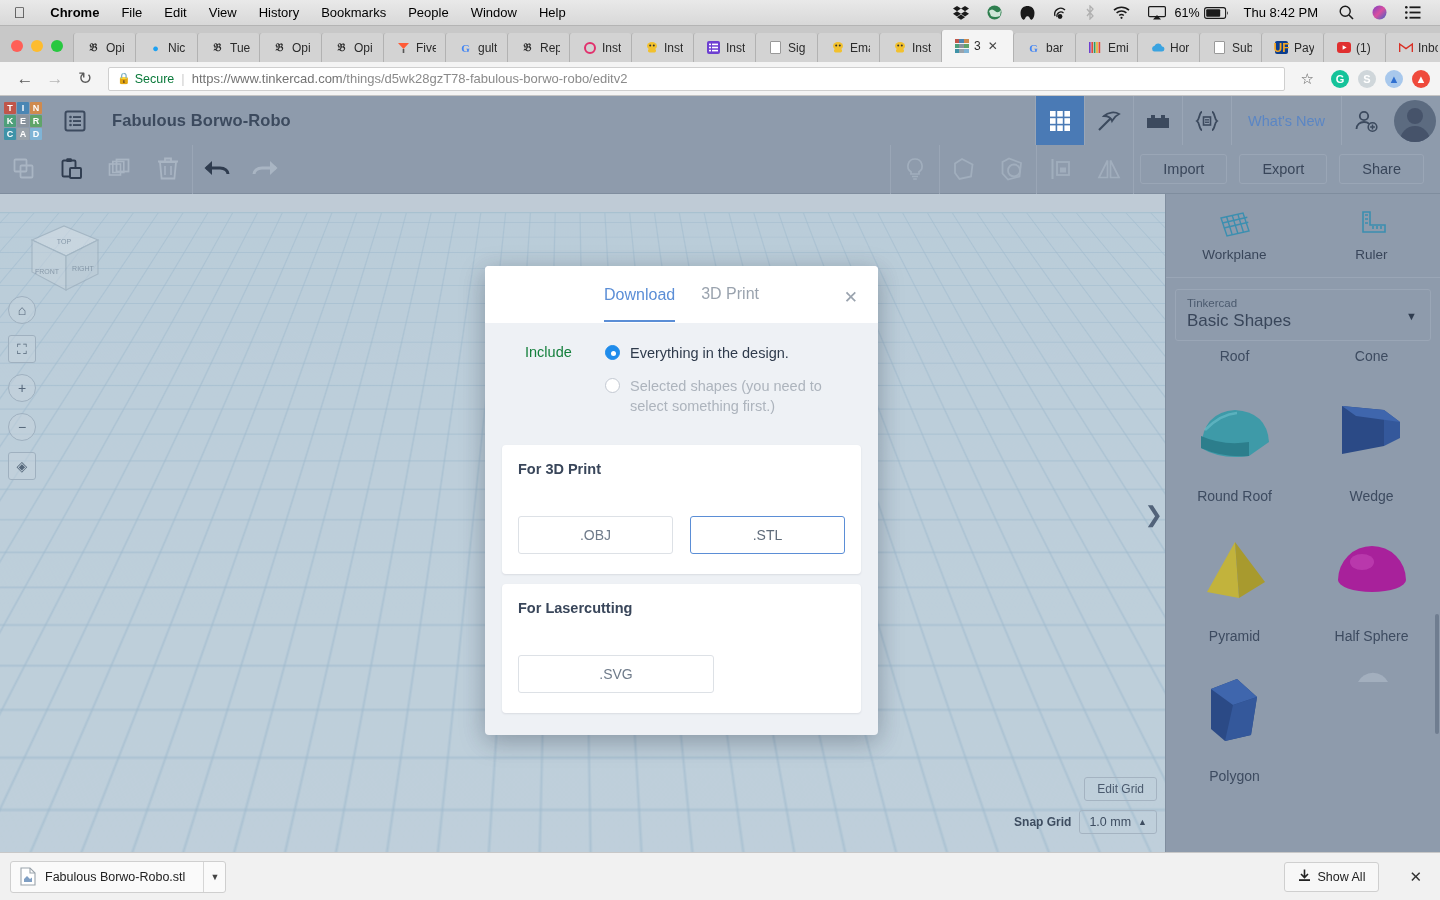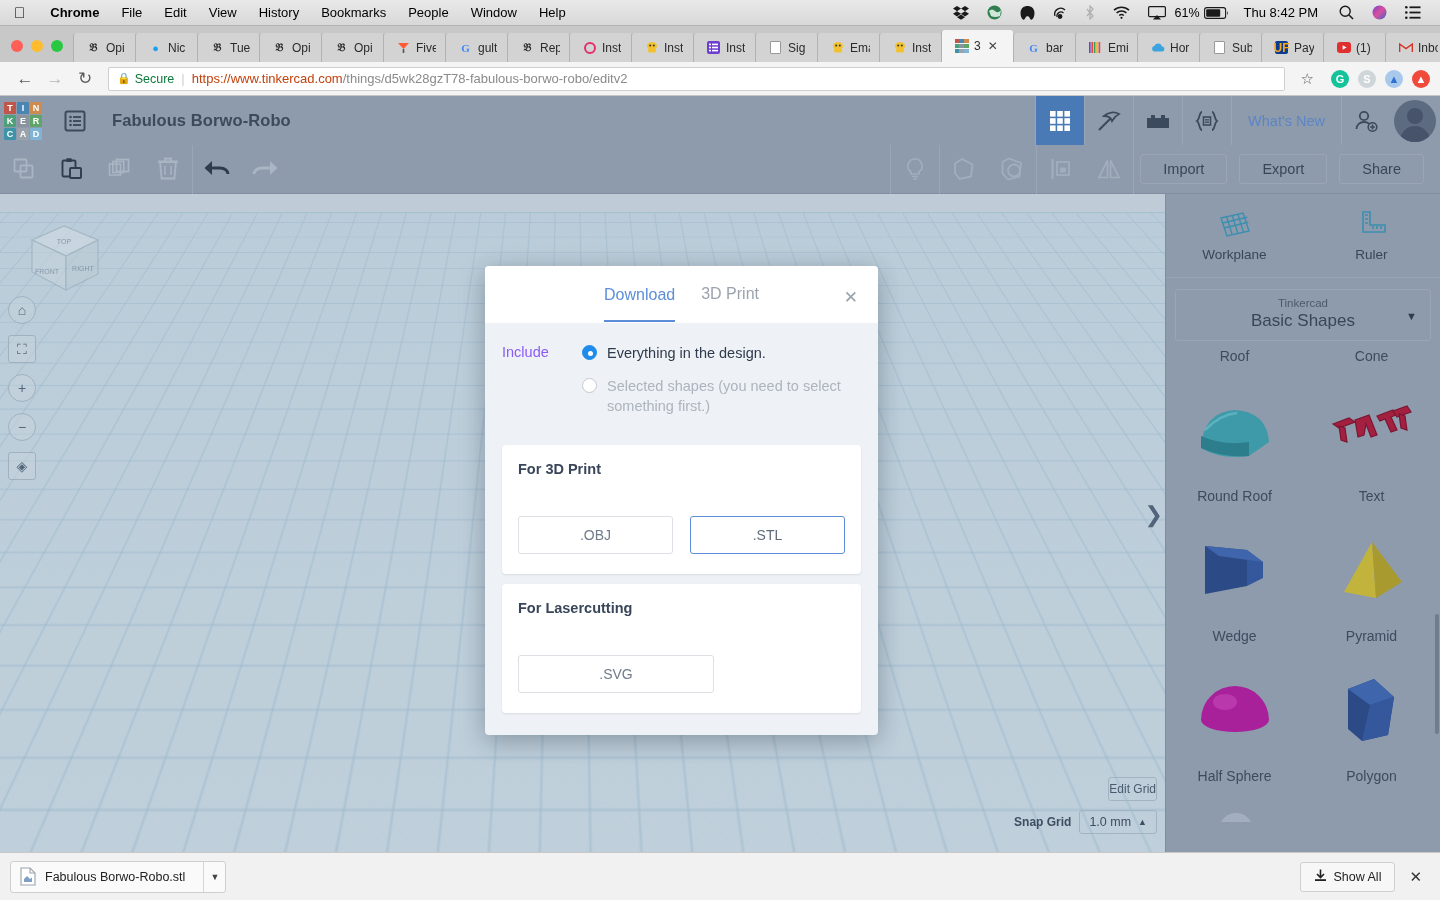--- a/index.html
+++ b/index.html
@@ -70,21 +70,21 @@
   .navbtn { width: 30px; text-align: center; font-size: 17px; color: #5a5a5a; }
   .navbtn.dim { color: #b6b6b6; }
   .omnibox {
     flex: 1; height: 24px; margin: 0 8px; background: #fff;
     border: 1px solid #cfcfcf; border-radius: 2px;
     display: flex; align-items: center; padding: 0 8px; font-size: 13px;
   }
   .lock { color: #0b7a3b; font-size: 11px; margin-right: 4px; }
   .secure { color: #0b7a3b; font-size: 12.5px; }
   .sep { color: #cfcfcf; margin: 0 7px; }
-  .url-host { color: #c2410c; }
+  .url-host { color: #737373; }
   .url-path { color: #8a8a8a; }
   .omni-right { display: flex; align-items: center; gap: 0; }
   .star { font-size: 15px; color: #5a5a5a; padding: 0 8px; }
   .extico { width: 18px; height: 18px; border-radius: 50%; margin-left: 9px; display: flex; align-items: center; justify-content: center; font-size: 11px; color: #fff; font-weight: bold; }
 
   
   .tc-header {
     position: absolute; top: 96px; left: 0; width: 1440px; height: 49px;
     background: #8e9bac; display: flex; align-items: center;
   }
@@ -131,69 +131,69 @@
   .canvas-wash { position:absolute; inset:0; background: rgba(190,203,214,.55); }
 
   .viewcube { position: absolute; left: 18px; top: 20px; width: 92px; height: 88px; }
   .nav-pills { position: absolute; left: 8px; top: 102px; width: 28px; }
   .npill { width: 28px; height: 28px; margin-bottom: 11px; border-radius: 50%; border: 1px solid #9fb0bf; color: #55677a; display: flex; align-items: center; justify-content: center; font-size: 14px; background: rgba(198,211,221,.5); }
   .npill.sq { border-radius: 3px; }
 
   .arrow-toggle { position: absolute; right: 2px; top: 308px; font-size: 22px; color: #52637a; }
 
   .grid-ctrls { position: absolute; right: 8px; bottom: 18px; text-align: right; }
-  .editgrid { display: inline-flex; align-items: center; justify-content: center; height: 24px; padding: 0 0; border: 1px solid #a4b3c1; border-radius: 3px; font-size: 12px; color: #4a5a6e; margin-bottom: 9px; }
+  .editgrid { display: inline-flex; align-items: center; justify-content: center; height: 24px; padding: 0 12px; border: 1px solid #a4b3c1; border-radius: 3px; font-size: 12px; color: #4a5a6e; margin-bottom: 9px; }
   .snaprow { display: flex; align-items: center; justify-content: space-between; gap: 8px; }
   .snaplbl { font-size: 12px; color: #3e4d60; font-weight: bold; }
   .snapsel { display: inline-flex; align-items: center; gap: 7px; height: 24px; padding: 0 9px; border: 1px solid #a4b3c1; border-radius: 3px; font-size: 12.5px; color: #3e4d60; }
 
   
   .panel { position: absolute; top: 194px; right: 0; width: 275px; height: 658px; background: #8e9bac; border-left: 1px solid #7f8d9e; }
   .panel-top { display: flex; height: 84px; border-bottom: 1px solid #9aa6b6; }
   .ptool { flex: 1; display: flex; flex-direction: column; align-items: center; justify-content: center; gap: 7px; color: #39465a; font-size: 13.5px; }
-  .selector { margin: 11px 9px 0 9px; border: 1px solid #9aa6b6; border-radius: 3px; padding: 7px 11px 9px 11px; position: relative; text-align: center; }
+  .selector { margin: 11px 9px 0 9px; border: 1px solid #9aa6b6; border-radius: 3px; padding: 7px 11px 9px 11px; position: relative; }
   .sel-sub { font-size: 11.5px; color: #4b5a6e; }
   .sel-main { font-size: 17px; color: #39465a; margin-top: 2px; }
   .sel-caret { position: absolute; right: 13px; top: 50%; transform: translateY(-40%); color: #2f3c4f; font-size: 11px; }
   .shapes { position: absolute; top: 150px; left: 0; right: 0; bottom: 0; overflow: hidden; }
   .shape-grid { display: grid; grid-template-columns: 1fr 1fr; }
   .scell { height: 140px; display: flex; flex-direction: column; align-items: center; justify-content: flex-end; position: relative; }
   .scell .art { flex: 1; display: flex; align-items: center; justify-content: center; width: 100%; }
   .scell .lbl { font-size: 14px; color: #3d4b60; padding-bottom: 10px; }
   .scell.clip-top { height: 30px; justify-content: flex-end; }
   .panel-scroll { position: absolute; right: 1px; top: 270px; width: 4px; height: 120px; background: #6f7d90; border-radius: 2px; }
 
   
   .modal-wrap { position: absolute; left: 485px; top: 266px; width: 393px; border-radius: 4px; box-shadow: 0 6px 26px rgba(20,30,45,.33); overflow: hidden; background: #eef1f5; }
   .modal-head { background: #fff; height: 57px; display: flex; align-items: center; justify-content: center; gap: 26px; position: relative; }
   .mtab { font-size: 16px; color: #9aa3ae; padding-bottom: 2px; }
   .mtab.active { color: #5b8ed6; border-bottom: 2px solid #5b8ed6; padding-bottom: 16px; margin-top: 18px; }
   .mclose { position: absolute; right: 20px; top: 21px; font-size: 17px; color: #9aa3ae; }
   .modal-body { padding: 20px 17px 22px 17px; }
   .incl-row { display: flex; padding: 0 0 6px 0; }
-  .incl-lbl { width: 80px; font-size: 14.5px; color: #8b5cf6; padding-top: 1px; }
+  .incl-lbl { width: 80px; font-size: 14.5px; color: #15803d; padding-top: 1px; margin-left: 23px; }
   .radio { width: 15px; height: 15px; border-radius: 50%; border: 1px solid #c3c9d2; background: #fff; flex: none; margin-right: 10px; margin-top: 2px; position: relative; }
   .radio.on { background: #1f8ceb; border-color: #1f8ceb; }
   .radio.on::after { content: ""; position: absolute; left: 5px; top: 5px; width: 5px; height: 5px; border-radius: 50%; background: #fff; }
   .opt { display: flex; align-items: flex-start; margin-bottom: 13px; }
   .opt-txt { font-size: 14.5px; color: #2f3b4c; line-height: 20px; max-width: 250px; }
   .opt.disabled .opt-txt { color: #adb4bd; }
   .card { background: #fff; border-radius: 4px; padding: 16px 16px 20px 16px; margin-top: 10px; box-shadow: 0 1px 2px rgba(30,40,55,.10); }
   .card-title { font-size: 14.5px; font-weight: bold; color: #39465a; margin-bottom: 13px; }
   .fmt-row { display: flex; gap: 17px; margin-top: 39px; }
   .fmt-btn { width: 196px; height: 38px; border: 1px solid #dde1e6; border-radius: 3px; display: flex; align-items: center; justify-content: center; font-size: 14px; color: #6f7b8a; background: #fff; }
   .fmt-btn.sel { border-color: #5b8ed6; color: #5f6b7a; }
 
   
   .shelf { position: absolute; left: 0; bottom: 0; width: 1440px; height: 48px; background: #f1f1f1; border-top: 1px solid #c8c8c8; display: flex; align-items: center; padding: 0 10px; }
   .dl-item { height: 32px; border: 1px solid #cfcfcf; border-radius: 3px; background: #fafafa; display: flex; align-items: center; font-size: 12.5px; color: #222; }
   .dl-ico { width: 34px; display: flex; align-items: center; justify-content: center; }
   .dl-name { padding-right: 18px; }
   .dl-caret { width: 22px; border-left: 1px solid #d6d6d6; height: 100%; display: flex; align-items: center; justify-content: center; font-size: 9px; color: #444; }
-  .shelf-right { margin-left: auto; display: flex; align-items: center; gap: 14px; padding-right: 8px; }
+  .shelf-right { margin-left: auto; display: flex; align-items: center; gap: 30px; padding-right: 8px; }
   .showall { height: 30px; border: 1px solid #cfcfcf; border-radius: 3px; background: #f7f7f7; display: flex; align-items: center; gap: 6px; padding: 0 13px; font-size: 12.5px; color: #222; }
   .shelf-x { font-size: 15px; color: #333; }
 </style>
 </head>
 <body>
 
 <div id="app">
 
   <div class="menubar">
     <div class="apple"></div>
@@ -736,35 +736,20 @@
         <div class="scell">
           <div class="art">
             <svg width="88" height="70" viewBox="0 0 88 70">
                 <path d="M10 52 Q12 16 44 14 Q76 16 78 46 L58 60 Q30 64 10 52z" fill="#3e9aa8"></path>
                 <path d="M10 52 Q32 62 58 60 L58 46 Q32 50 10 40z" fill="#2c7e8c"></path>
                 <path d="M14 34 Q30 18 46 17" stroke="#6fc2cd" stroke-width="2.5" fill="none" opacity=".6"></path>
               </svg>
           </div>
           <div class="lbl">Round Roof</div>
         </div>
-        <div class="scell">
-          <div class="art">
-            <svg width="90" height="70" viewBox="0 0 90 70">
-                <g fill="#a32040" stroke="#7c1531" stroke-width="1.2">
-                  <path d="M6 28 l16-6 6 4 -16 6z"></path>
-                  <path d="M12 30 l6 2 2 14 -6-2z"></path>
-                  <path d="M28 24 l14-5 8 20 -6 2 -5-13 -2 11 -6 2z"></path>
-                  <path d="M50 20 l16-6 3 5 -5 2 6 13 -6 2 -6-13 -5 2z"></path>
-                  <path d="M66 15 l14-5 4 6 -14 5z"></path>
-                  <path d="M72 18 l6 2 2 14 -6-2z"></path>
-                </g>
-              </svg>
-          </div>
-          <div class="lbl">Text</div>
-        </div>
 
         <div class="scell">
           <div class="art">
             <svg width="80" height="70" viewBox="0 0 80 70">
                 <path d="M10 10 L52 14 L52 50 L10 58z" fill="#2b4a86"></path>
                 <path d="M52 14 L68 26 L68 42 L52 50z" fill="#34589b"></path>
                 <path d="M10 10 L52 14 L68 26 L24 20z" fill="#3f66ad"></path>
               </svg>
           </div>
           <div class="lbl">Wedge</div>

